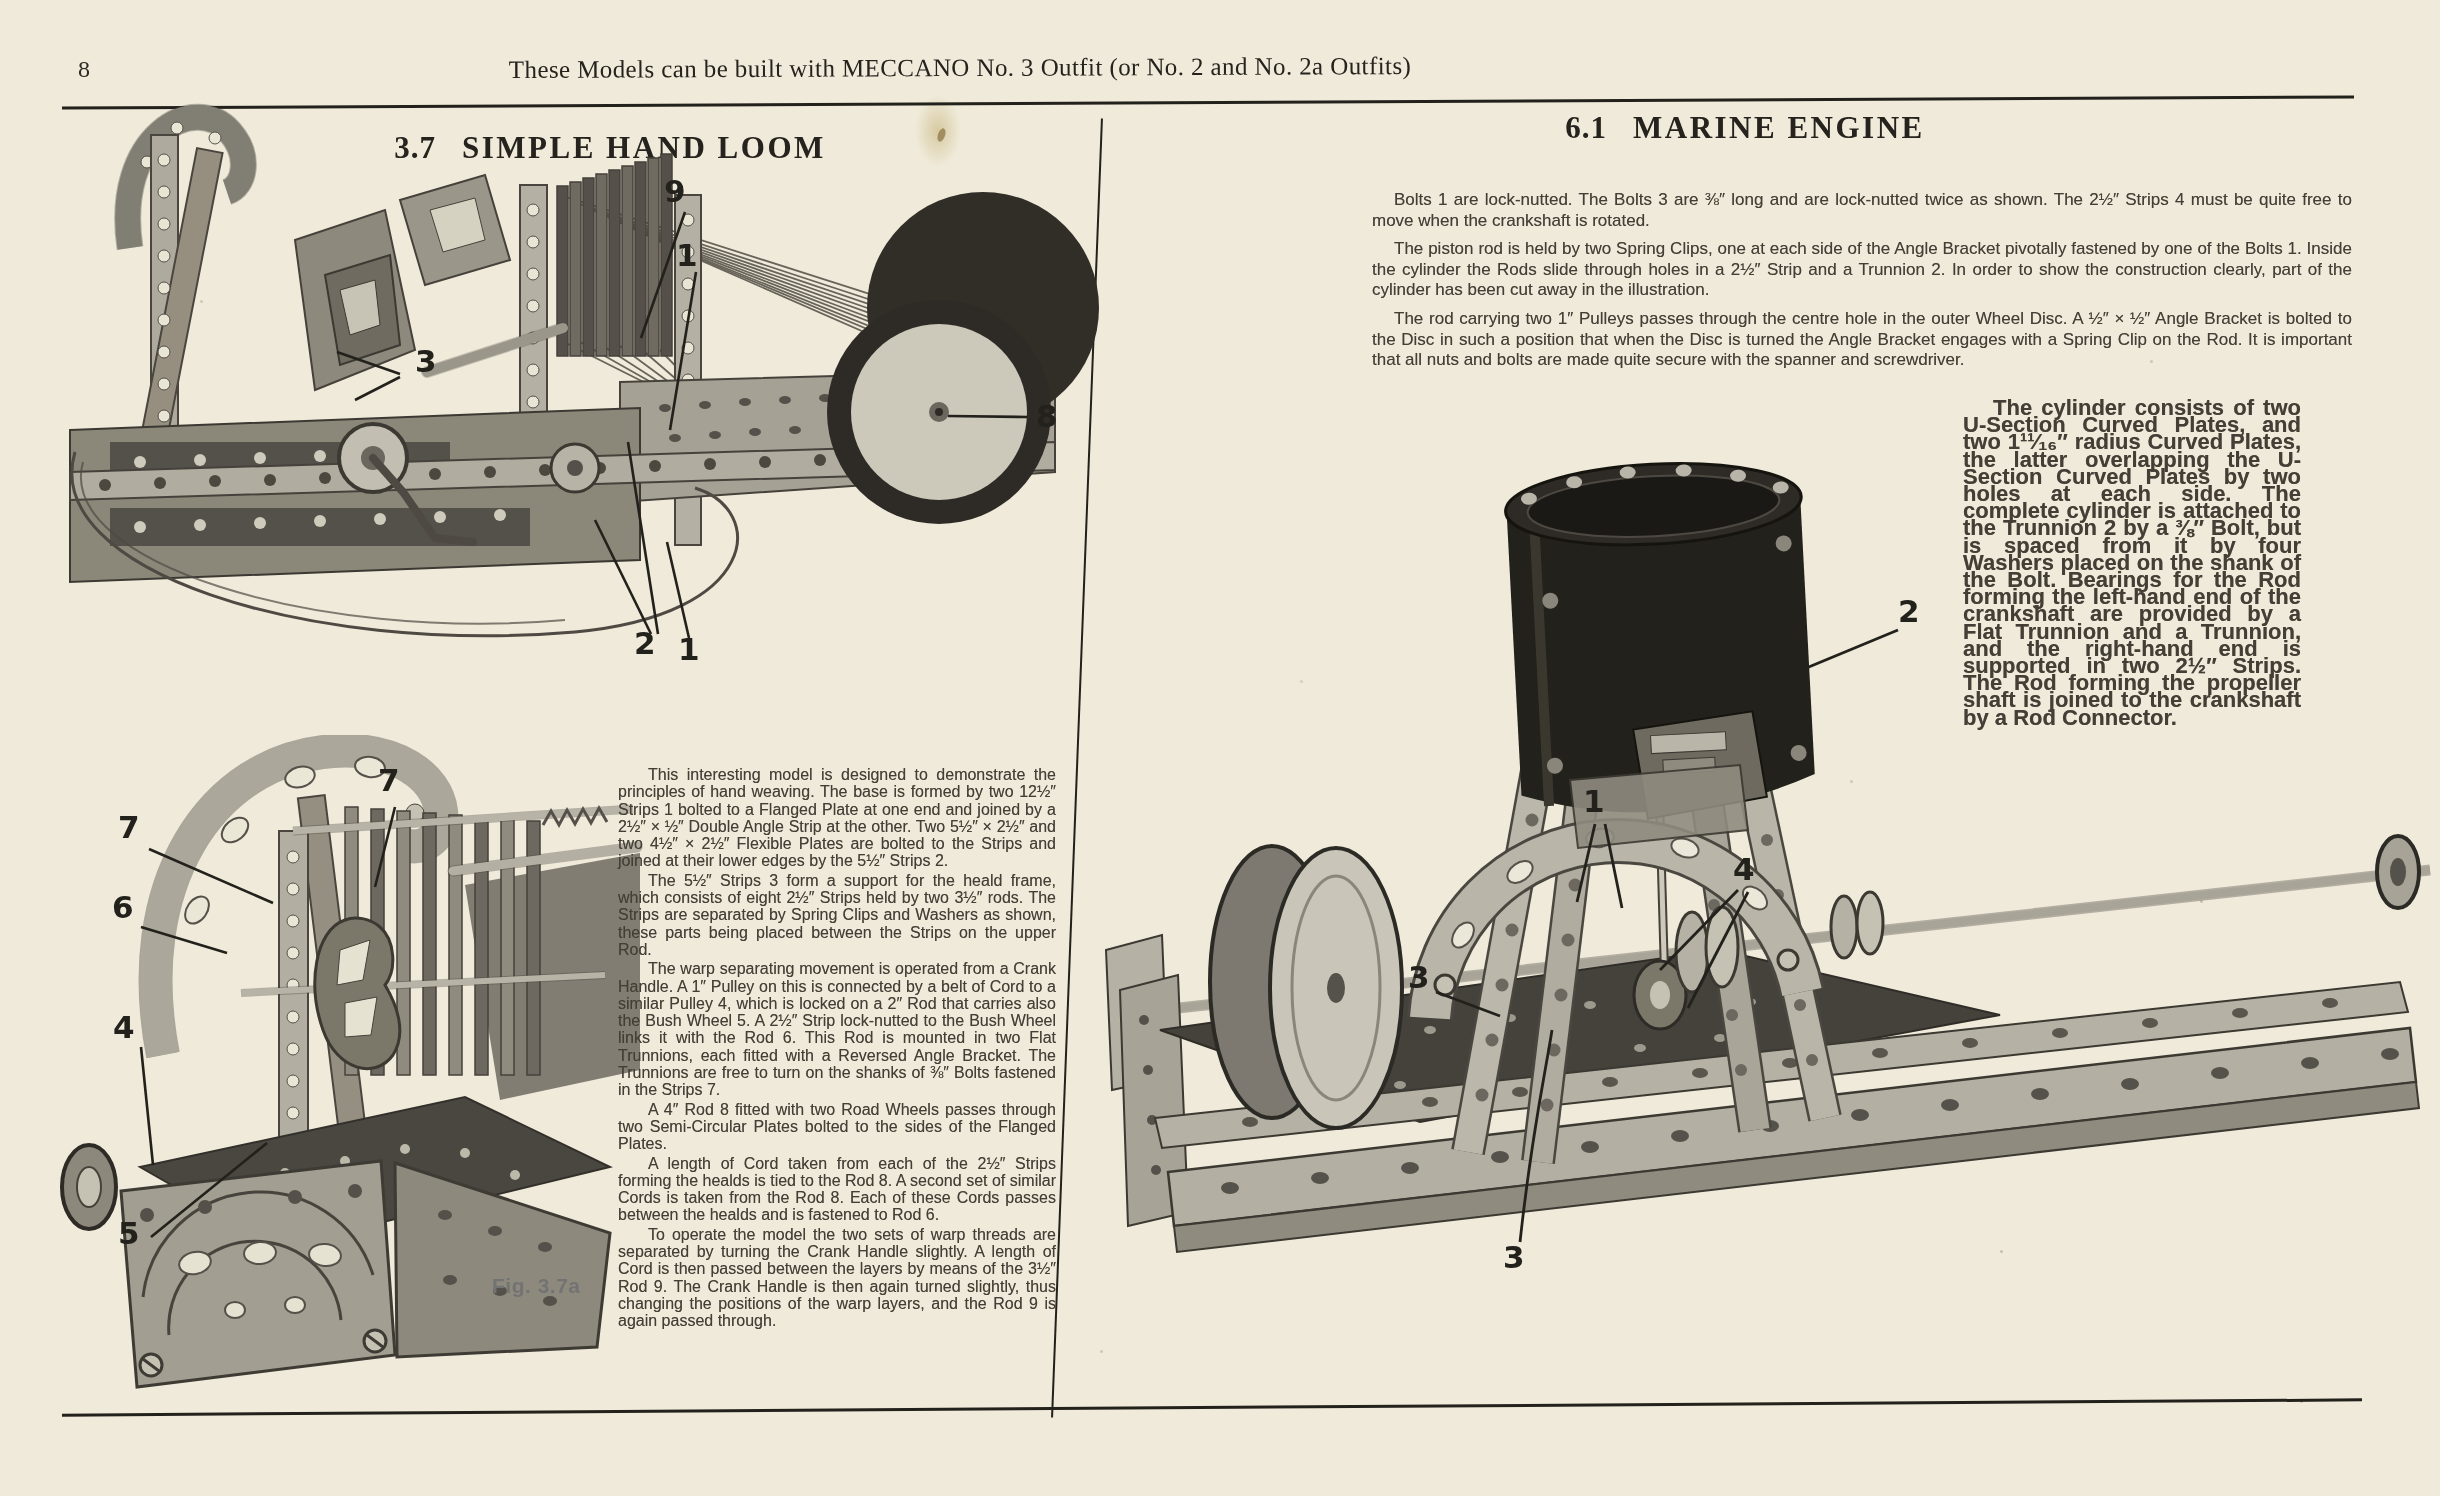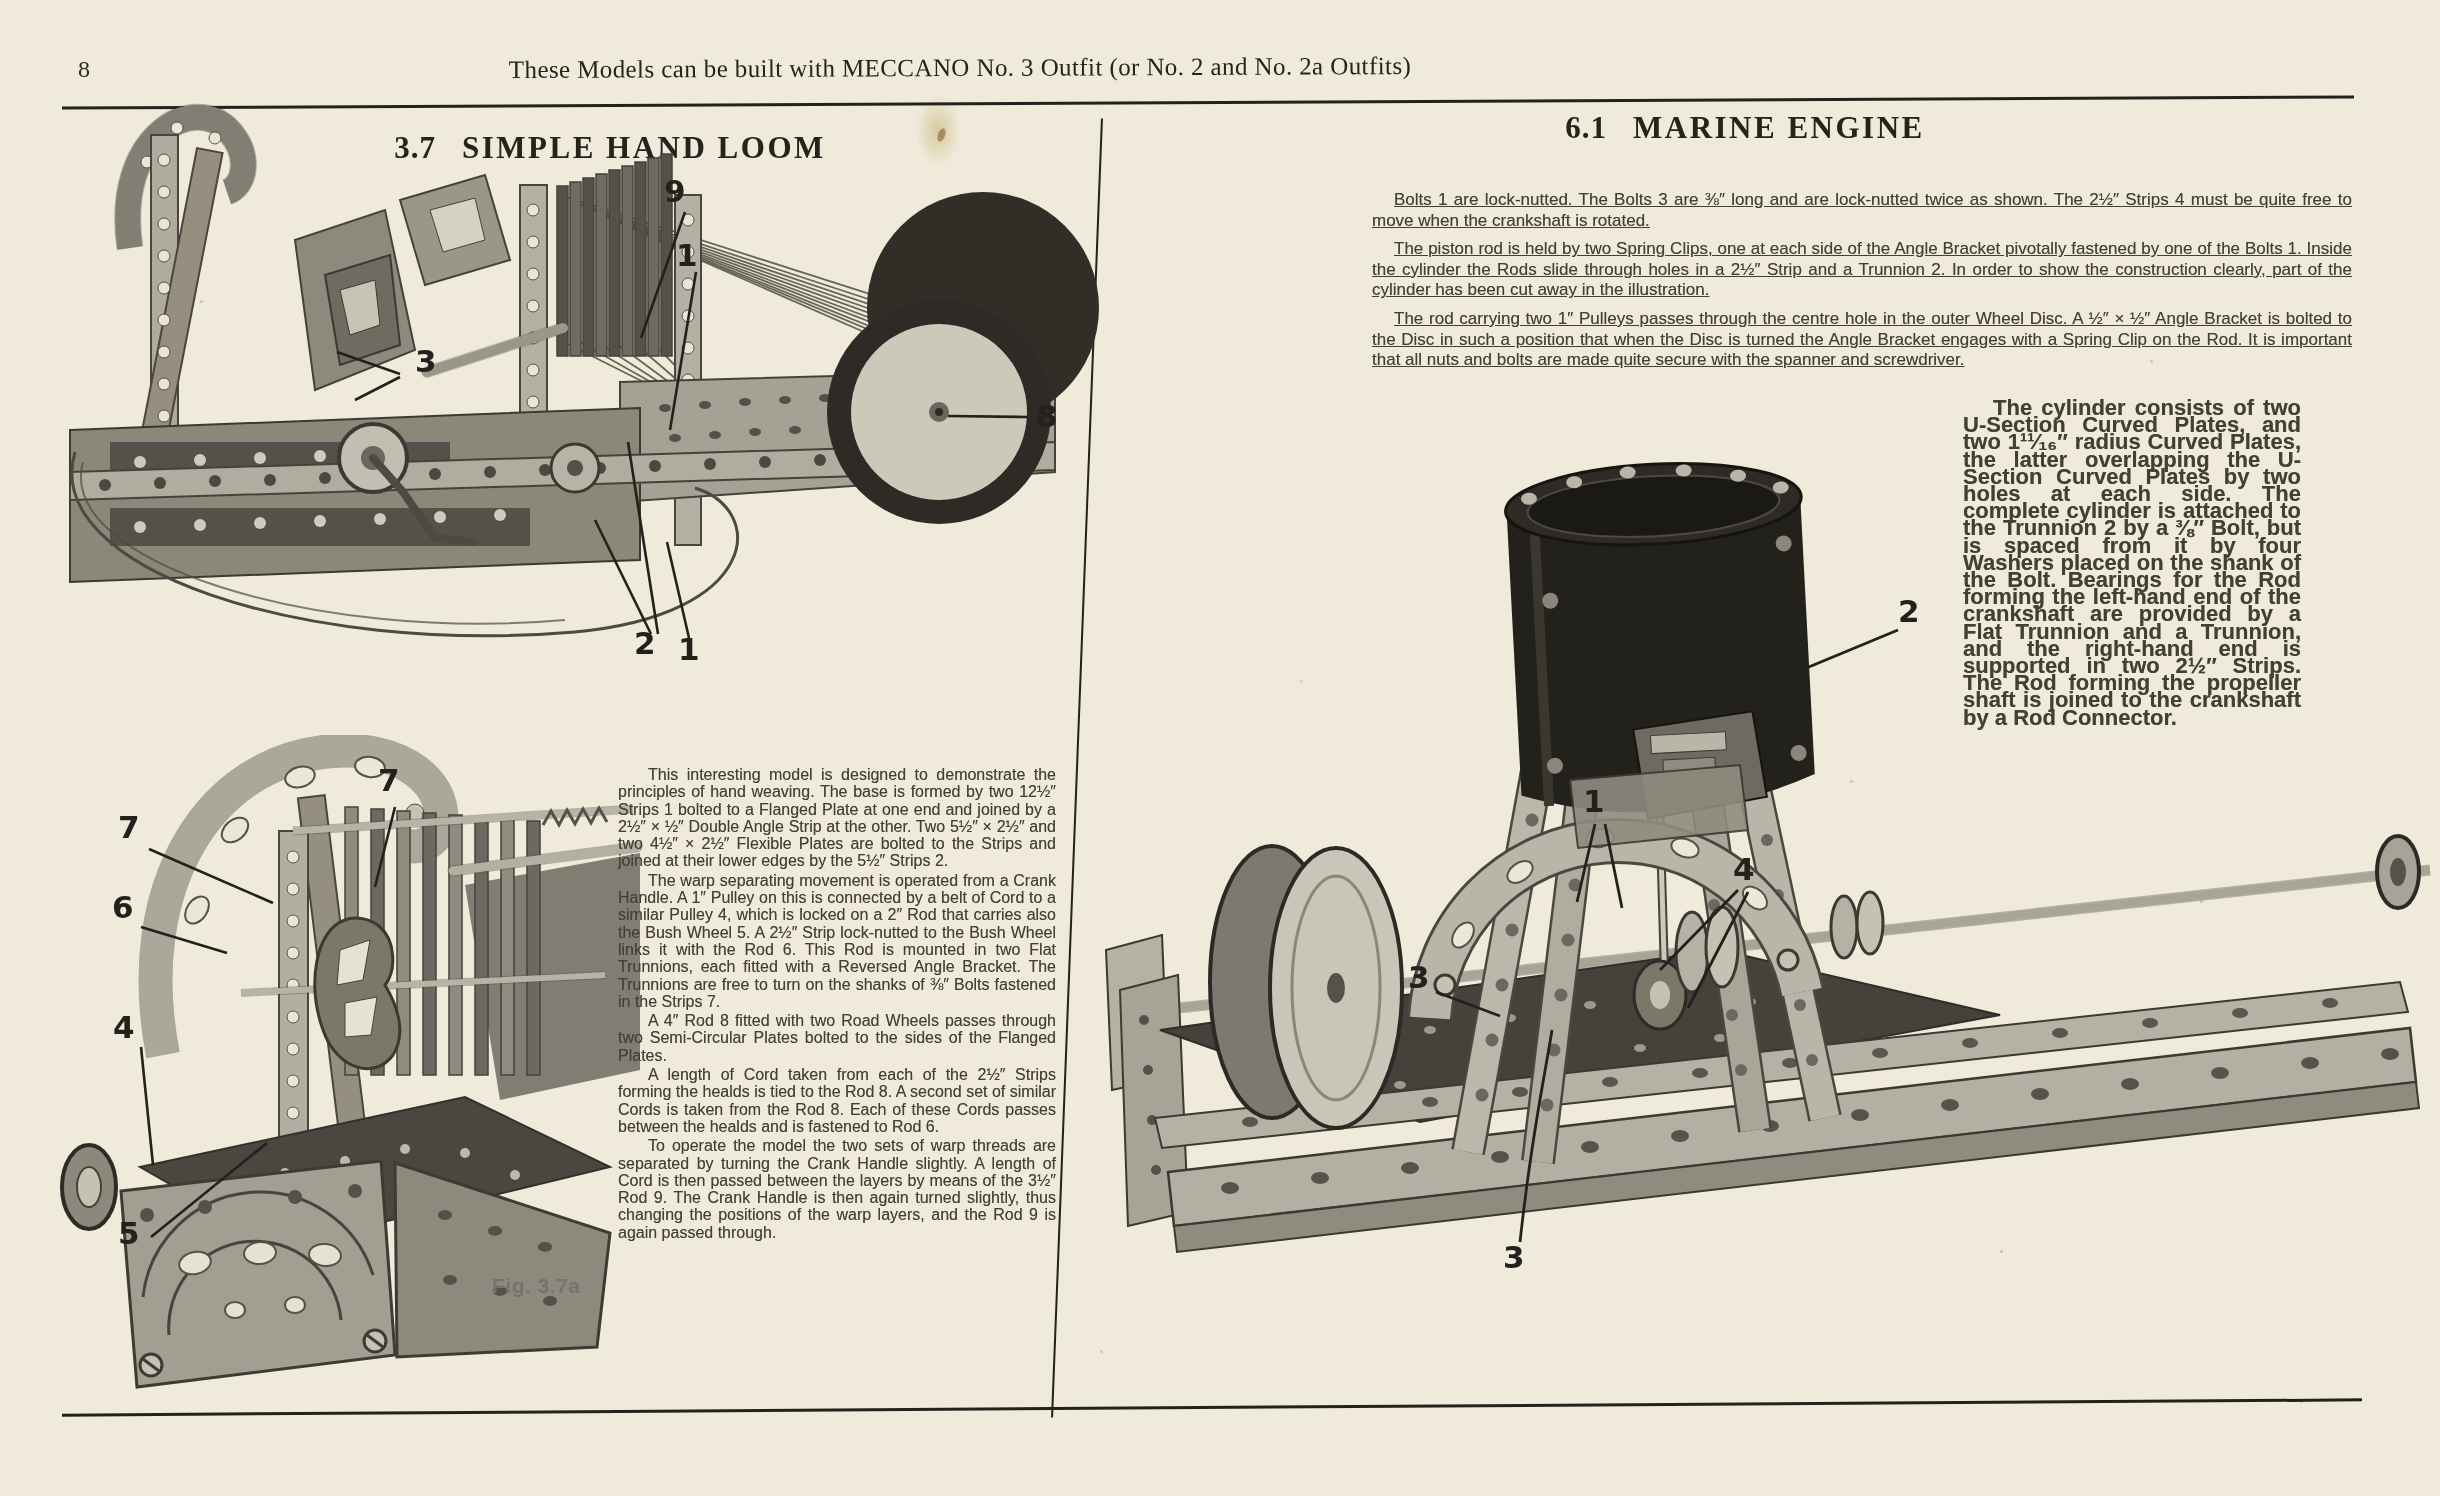--- a/index.html
+++ b/index.html
@@ -25,21 +25,21 @@
     font-size:31px;letter-spacing:2.5px;color:#26231e;text-align:center;white-space:nowrap;}
   #left-title{left:230px;top:130px;width:760px;text-align:center;}
   #right-title{left:1380px;top:110px;width:730px;}
   .sec-num{margin-right:26px;letter-spacing:1px;}
   
   .textblock{position:absolute;text-align:justify;color:#443f36;
     text-shadow:0 0 .5px rgba(70,64,52,.55);}
   .textblock p{margin:0 0 2px 0;text-indent:30px;}
   #left-text{left:618px;top:766px;width:438px;font-size:16px;line-height:17.3px;}
   #right-intro{left:1372px;top:190px;width:980px;font-size:17px;line-height:20.6px;}
-  #right-intro p{margin:0 0 8px 0;text-indent:22px;text-decoration:underline;}
+  #right-intro p{margin:0 0 8px 0;text-indent:22px;}
   #right-side-text{left:1963px;top:399px;width:338px;font-size:22px;line-height:17.2px;font-weight:bold;}
   #right-side-text p{text-indent:30px;}
   
   .fig{position:absolute;}
   .fig-label{position:absolute;font-family:"DejaVu Sans",sans-serif;font-weight:bold;
     font-size:31px;color:#23211c;line-height:1;z-index:5;}
   #fig2-caption{position:absolute;left:492px;top:1274px;font-size:21px;font-weight:bold;
     color:#737373;letter-spacing:.5px;z-index:5;}
   
   #stain{position:absolute;left:915px;top:95px;width:46px;height:72px;border-radius:50%;
@@ -561,20 +561,21 @@
 </svg>
 
 <div class="fig-label" style="left:1898px;top:596px;">2</div>
 <div class="fig-label" style="left:1583px;top:786px;">1</div>
 <div class="fig-label" style="left:1733px;top:854px;">4</div>
 <div class="fig-label" style="left:1408px;top:962px;">3</div>
 <div class="fig-label" style="left:1503px;top:1242px;">3</div>
 
 <div id="left-text" class="textblock">
   <p>This interesting model is designed to demonstrate the principles of hand weaving.  The base is formed by two 12½″ Strips 1 bolted to a Flanged Plate at one end and joined by a 2½″ × ½″ Double Angle Strip at the other.  Two 5½″ × 2½″ and two 4½″ × 2½″ Flexible Plates are bolted to the Strips and joined at their lower edges by the 5½″ Strips 2.</p>
+  <p>The 5½″ Strips 3 form a support for the heald frame, which consists of eight 2½″ Strips held by two 3½″ rods.  The Strips are separated by Spring Clips and Washers as shown, these parts being placed between the Strips on the upper Rod.</p>
   <p>The warp separating movement is operated from a Crank Handle.  A 1″ Pulley on this is connected by a belt of Cord to a similar Pulley 4, which is locked on a 2″ Rod that carries also the Bush Wheel 5.  A 2½″ Strip lock-nutted to the Bush Wheel links it with the Rod 6.  This Rod is mounted in two Flat Trunnions, each fitted with a Reversed Angle Bracket.  The Trunnions are free to turn on the shanks of ⅜″ Bolts fastened in the Strips 7.</p>
   <p>A 4″ Rod 8 fitted with two Road Wheels passes through two Semi-Circular Plates bolted to the sides of the Flanged Plates.</p>
   <p>A length of Cord taken from each of the 2½″ Strips forming the healds is tied to the Rod 8.  A second set of similar Cords is taken from the Rod 8.  Each of these Cords passes between the healds and is fastened to Rod 6.</p>
   <p>To operate the model the two sets of warp threads are separated by turning the Crank Handle slightly.  A length of Cord is then passed between the layers by means of the 3½″ Rod 9.  The Crank Handle is then again turned slightly, thus changing the positions of the warp layers, and the Rod 9 is again passed through.</p>
 </div>
 
 <div id="right-intro" class="textblock">
   <p>Bolts 1 are lock-nutted.  The Bolts 3 are ⅜″ long and are lock-nutted twice as shown.  The 2½″ Strips 4 must be quite free to move when the crankshaft is rotated.</p>
   <p>The piston rod is held by two Spring Clips, one at each side of the Angle Bracket pivotally fastened by one of the Bolts 1.  Inside the cylinder the Rods slide through holes in a 2½″ Strip and a Trunnion 2.  In order to show the construction clearly, part of the cylinder has been cut away in the illustration.</p>
   <p>The rod carrying two 1″ Pulleys passes through the centre hole in the outer Wheel Disc.  A ½″ × ½″ Angle Bracket is bolted to the Disc in such a position that when the Disc is turned the Angle Bracket engages with a Spring Clip on the Rod.  It is important that all nuts and bolts are made quite secure with the spanner and screwdriver.</p>

